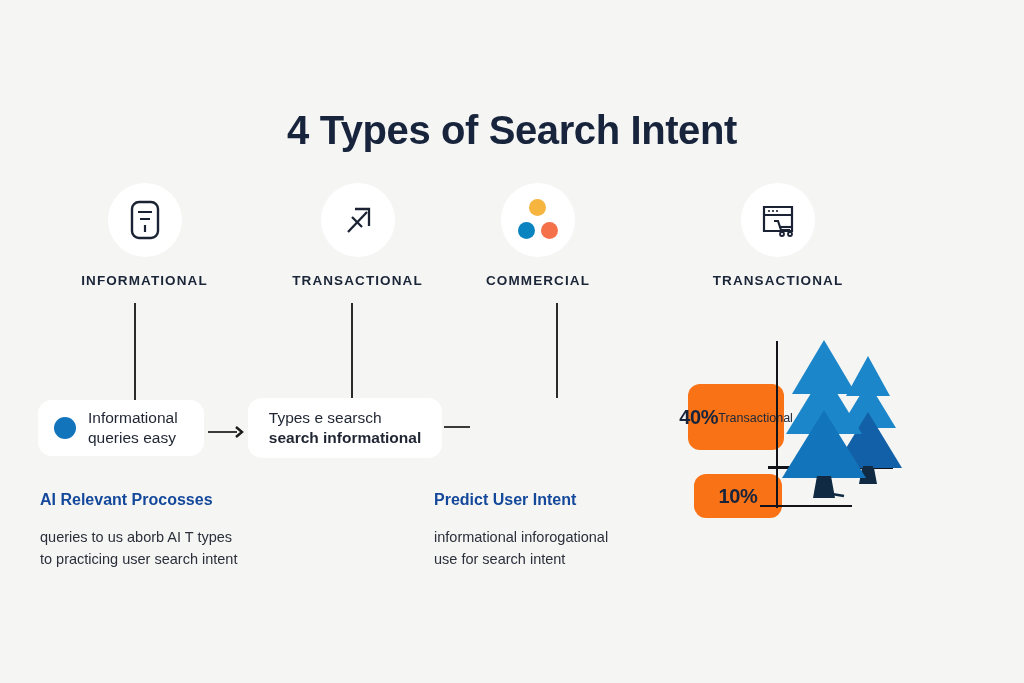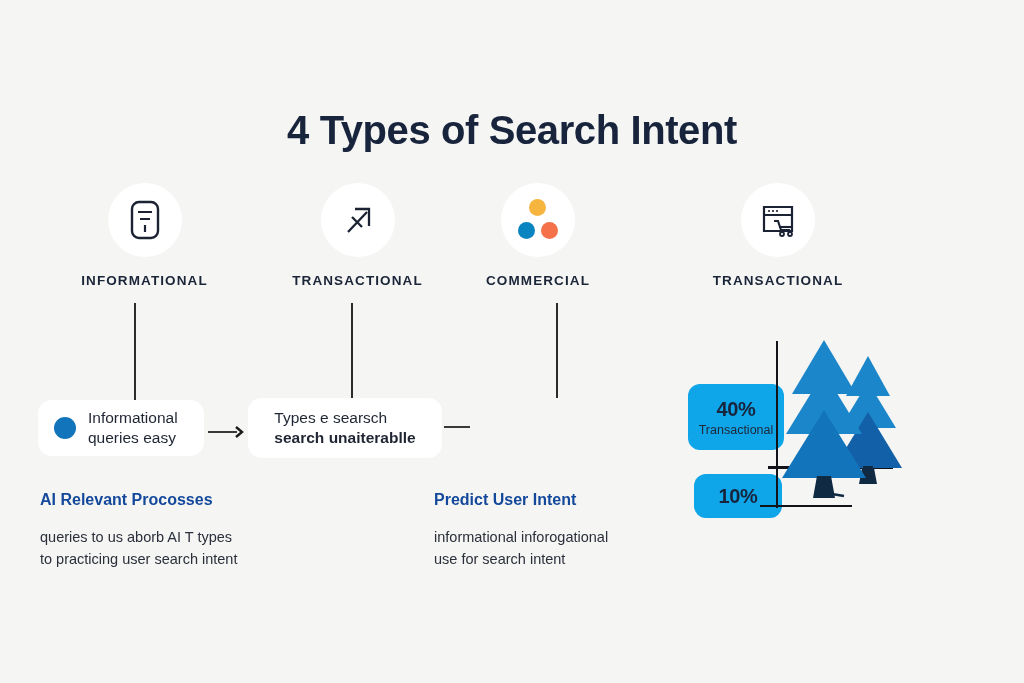--- a/index.html
+++ b/index.html
@@ -129,24 +129,24 @@
     white-space: pre-line;
   }
   #head-left  { left: 40px;  top: 491px; }
   #body-left  { left: 40px;  top: 526px; }
   #head-right { left: 434px; top: 491px; }
   #body-right { left: 434px; top: 526px; }
 
   
   .stat {
     position: absolute;
-    background: #0ea5e9;
+    background: #f97316;
     border-radius: 12px;
     display: flex;
-    flex-direction: column;
+    flex-direction: row;
     align-items: center;
     justify-content: center;
   }
   #stat-40 { left: 688px; top: 384px; width: 96px; height: 66px; }
   #stat-10 { left: 694px; top: 474px; width: 88px; height: 44px; }
   .stat-value {
     font-size: 20px;
     font-weight: bold;
     color: #17243c;
     letter-spacing: -0.3px;
@@ -246,21 +246,21 @@
   </div>
 
   <svg class="arrow" viewBox="0 0 36 12">
     <line x1="0" y1="6" x2="29" y2="6" stroke="#3a3a3a" stroke-width="2"></line>
     <path d="M28 1 L34 6 L28 11" fill="none" stroke="#1b1b1b" stroke-width="2.4"></path>
   </svg>
 
   <div class="card" id="card-2">
     <div class="card-text">
       <div>Types e searsch</div>
-      <div class="bold">search unaiterablle</div>
+      <div class="bold">search informational</div>
     </div>
   </div>
 
 
   <div style="position:absolute;left:444px;top:426px;width:26px;height:2px;background:#3a3a3a;"></div>
 
   <div class="blk-head" id="head-left">AI Relevant Procosses</div>
   <div class="blk-body" id="body-left">queries to us aborb AI T types
 to practicing user search intent</div>
 

